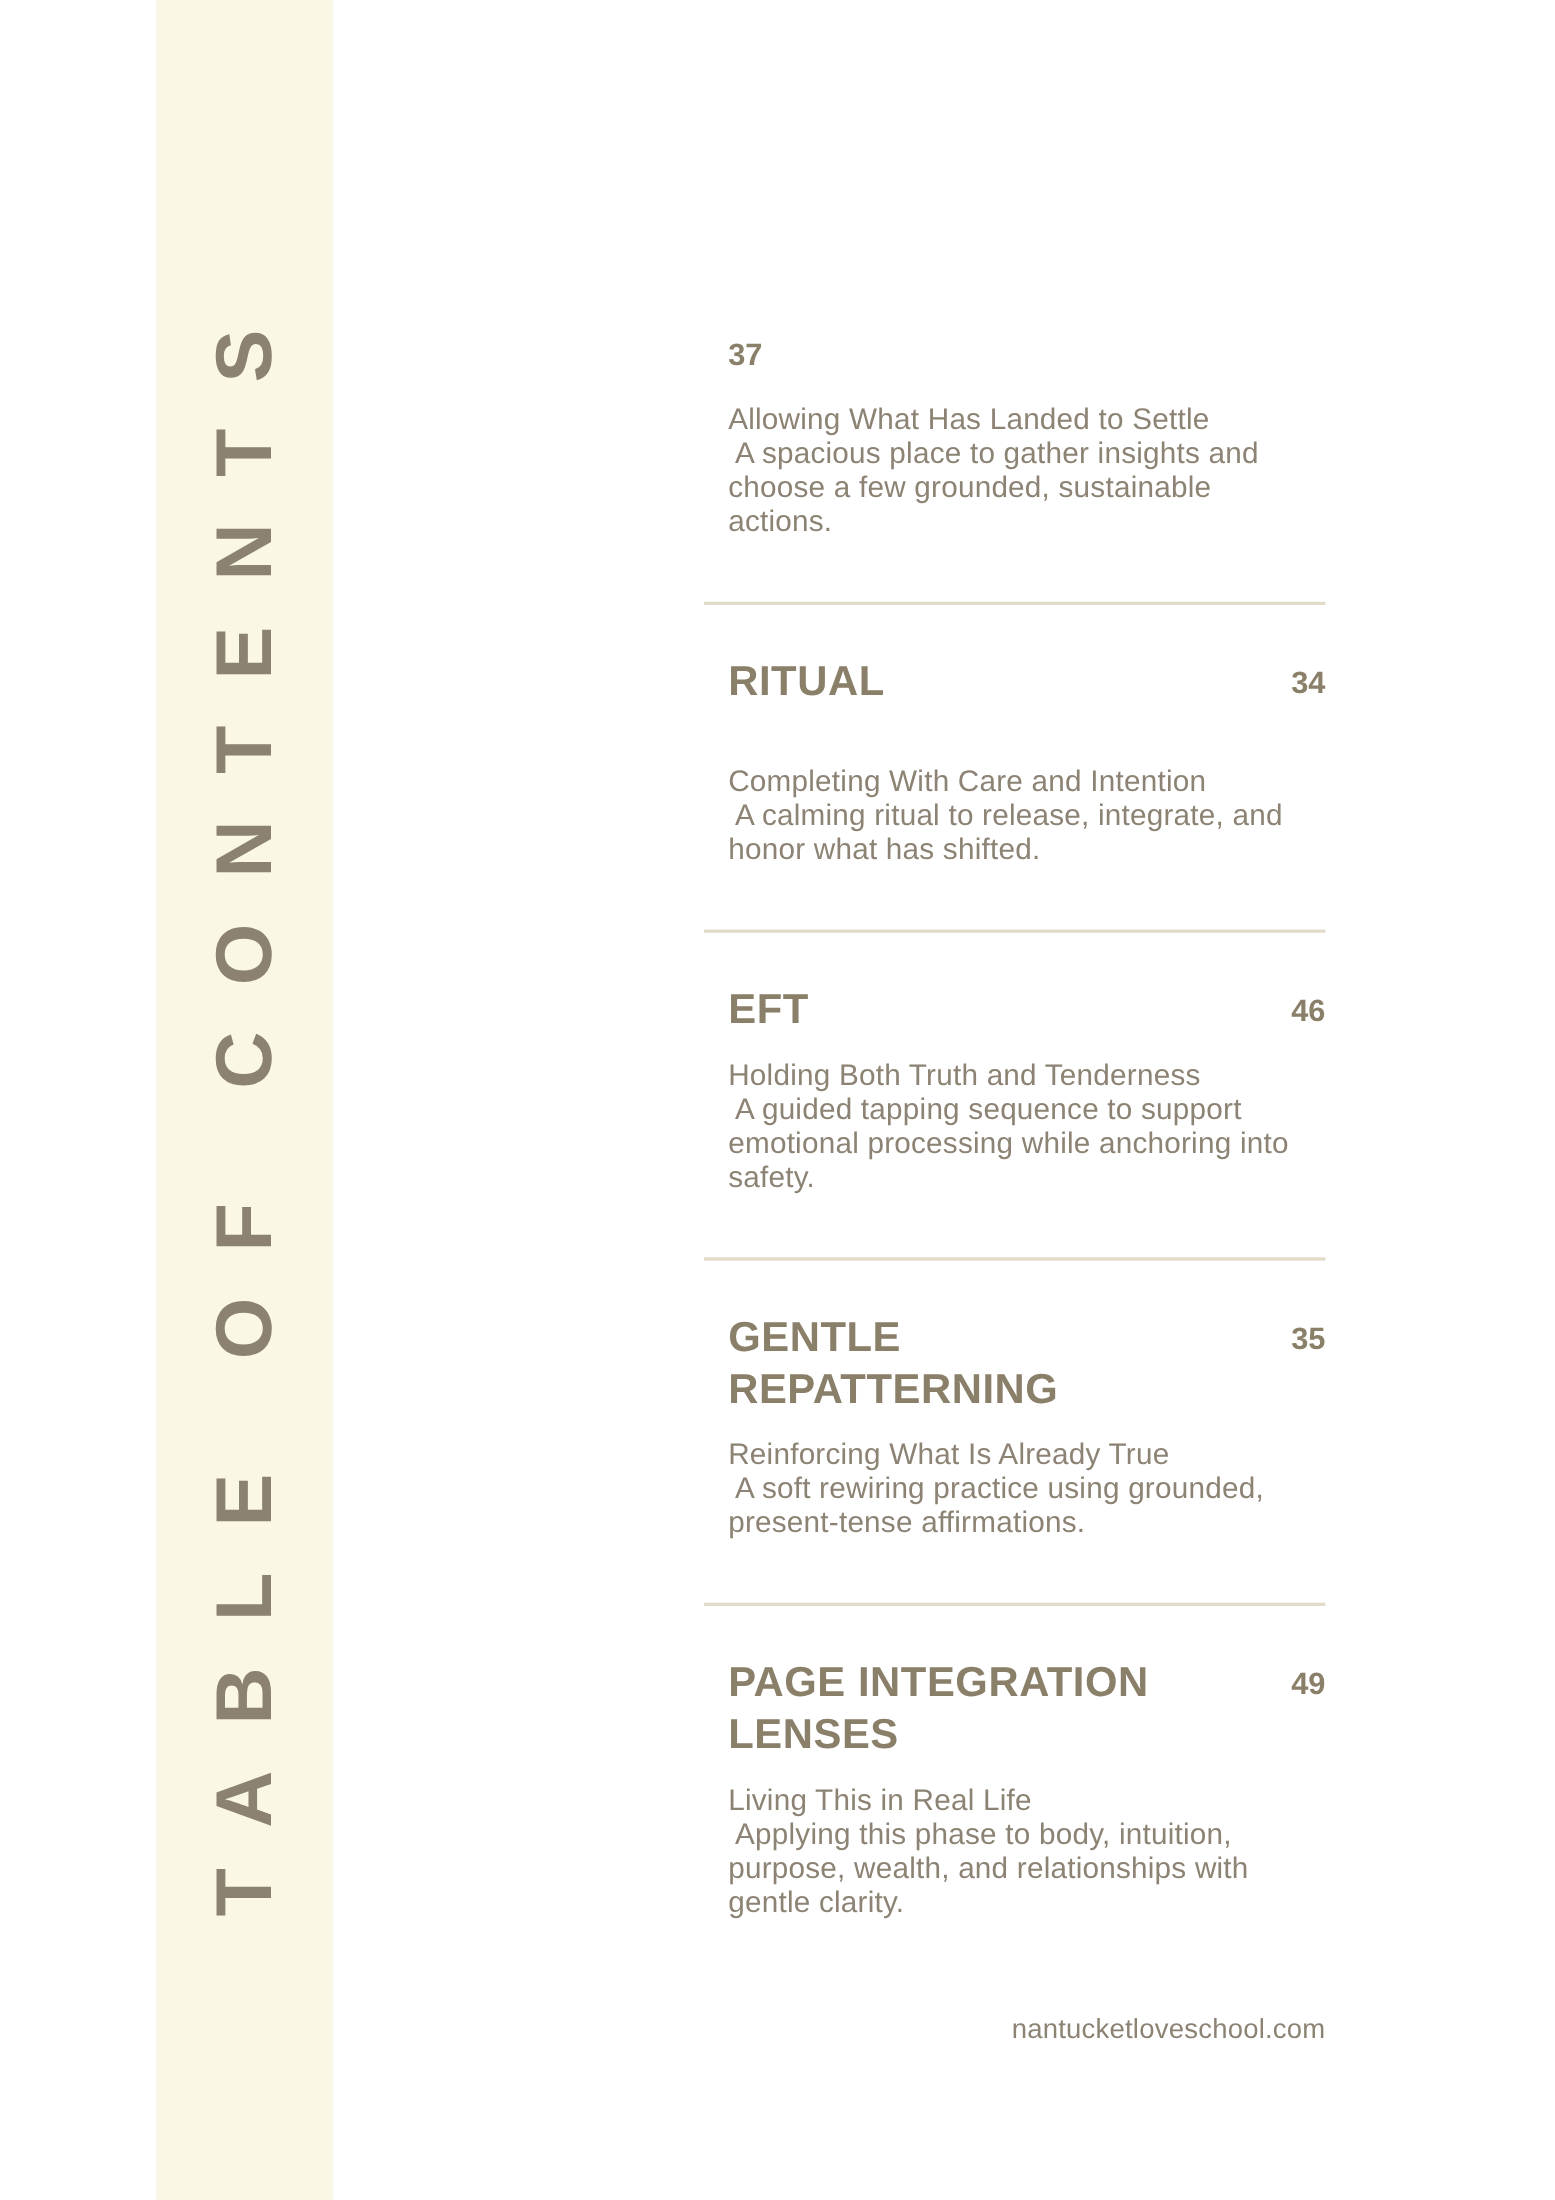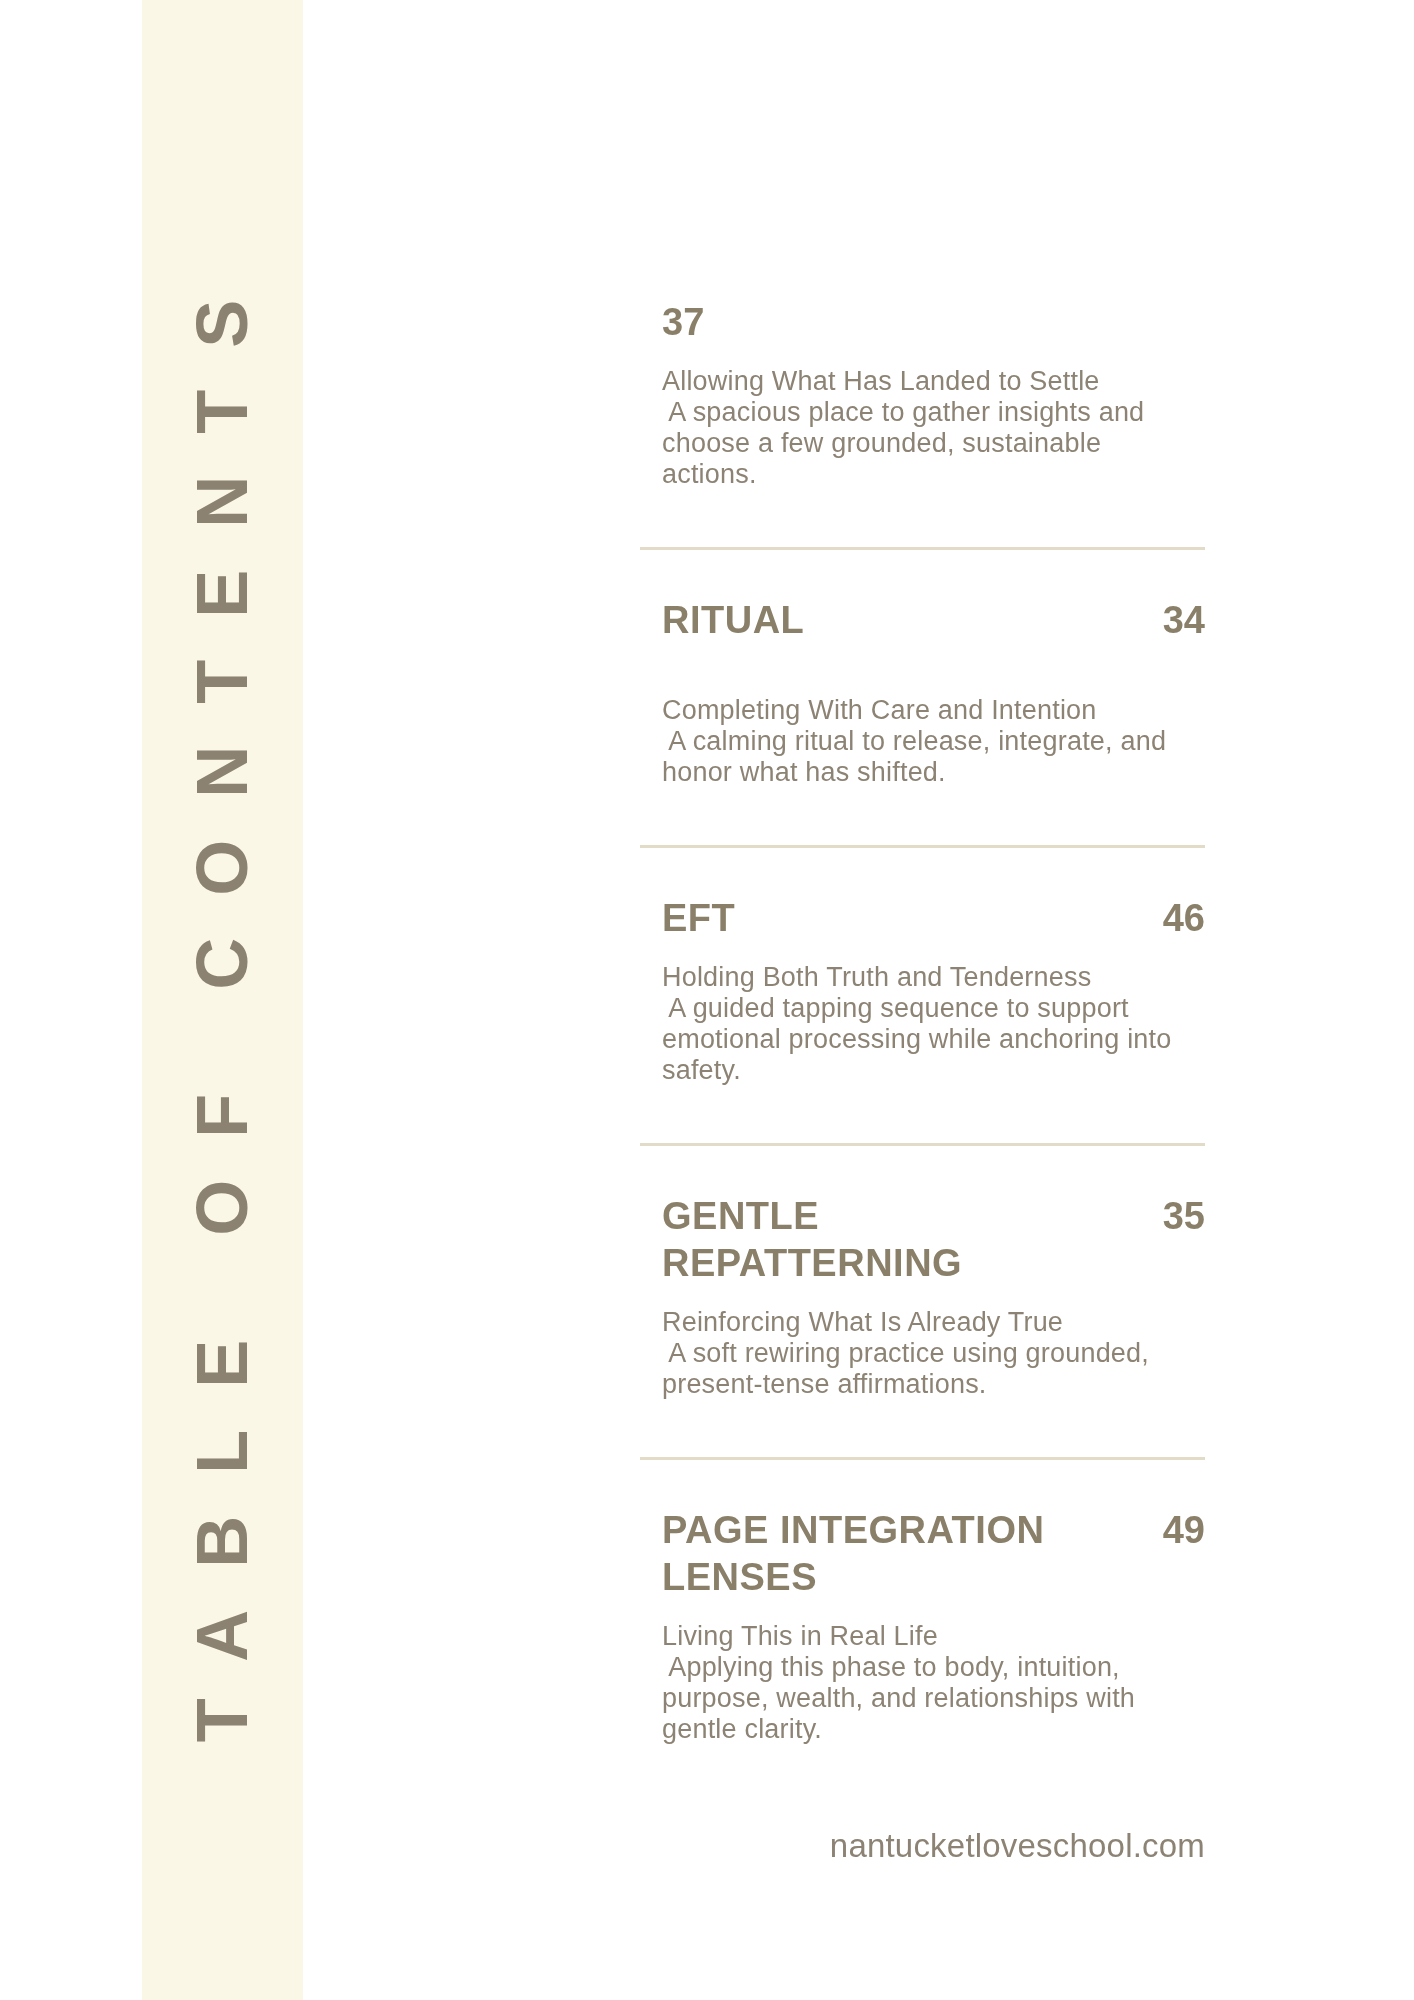--- a/index.html
+++ b/index.html
@@ -31,37 +31,37 @@
   .sec-head{
     display:flex;justify-content:space-between;align-items:flex-start;
     padding-left:22px;
   }
   .sec-heading{
     font-size:38px;font-weight:700;line-height:47px;letter-spacing:.5px;
     color:var(--heading-color,#8a7f68);
     white-space:pre-line;margin:0;
   }
   .sec-page{
-    font-size:38px;font-weight:700;line-height:47px;
+    font-size:28px;font-weight:700;line-height:47px;
     color:var(--heading-color,#8a7f68);
     flex:0 0 auto;
   }
   .sec-desc{
     margin-top:20px;padding-left:22px;
     font-size:27px;line-height:31px;letter-spacing:.2px;
     color:var(--body-color,#8c8374);
     white-space:pre;
   }
   .divider{
     height:3px;width:565px;background:var(--divider-color,#e2dbc8);
     margin:57px 0 47px 0;
   }
   .footer{
     position:absolute;right:209px;top:1830px;
-    font-size:33px;line-height:31px;letter-spacing:.2px;
+    font-size:25px;line-height:31px;letter-spacing:.2px;
     color:var(--body-color,#8c8374);
     text-decoration:none;
   }
 </style>
 </head>
 <body style="--page-bg: #ffffff; --band-bg: #faf7e6; --band-text: #8b8272; --heading-color: #8a7f68; --body-color: #8c8374; --divider-color: #e2dbc8;">
 
 <div class="side-band"></div>
 <div class="side-title">TABLE OF CONTENTS</div>
 

